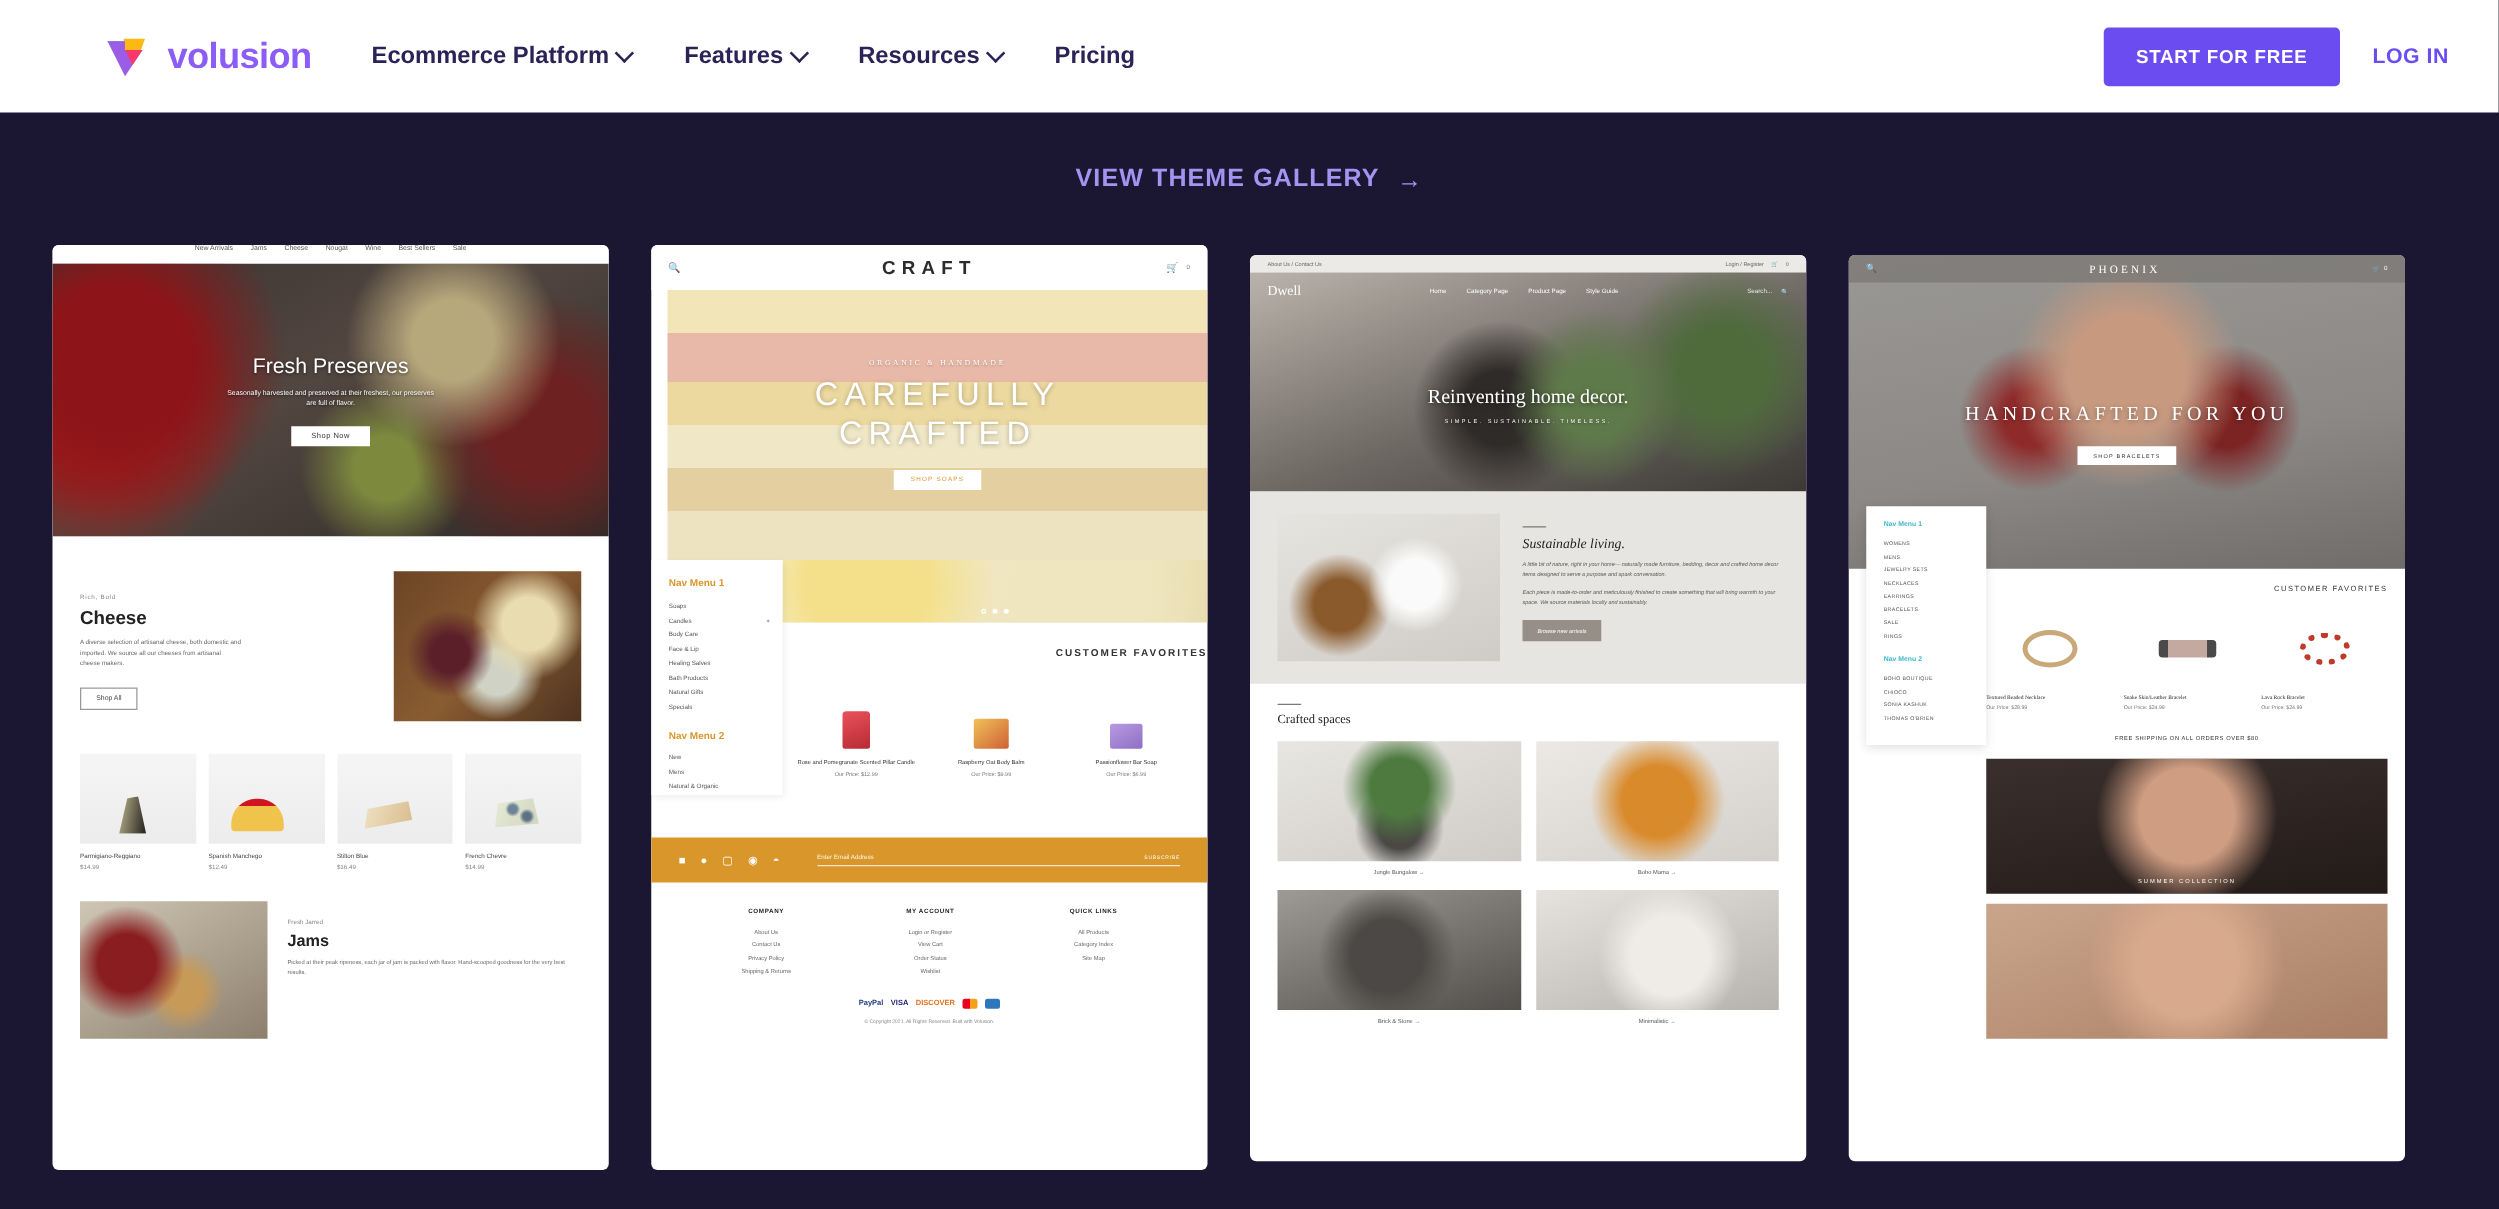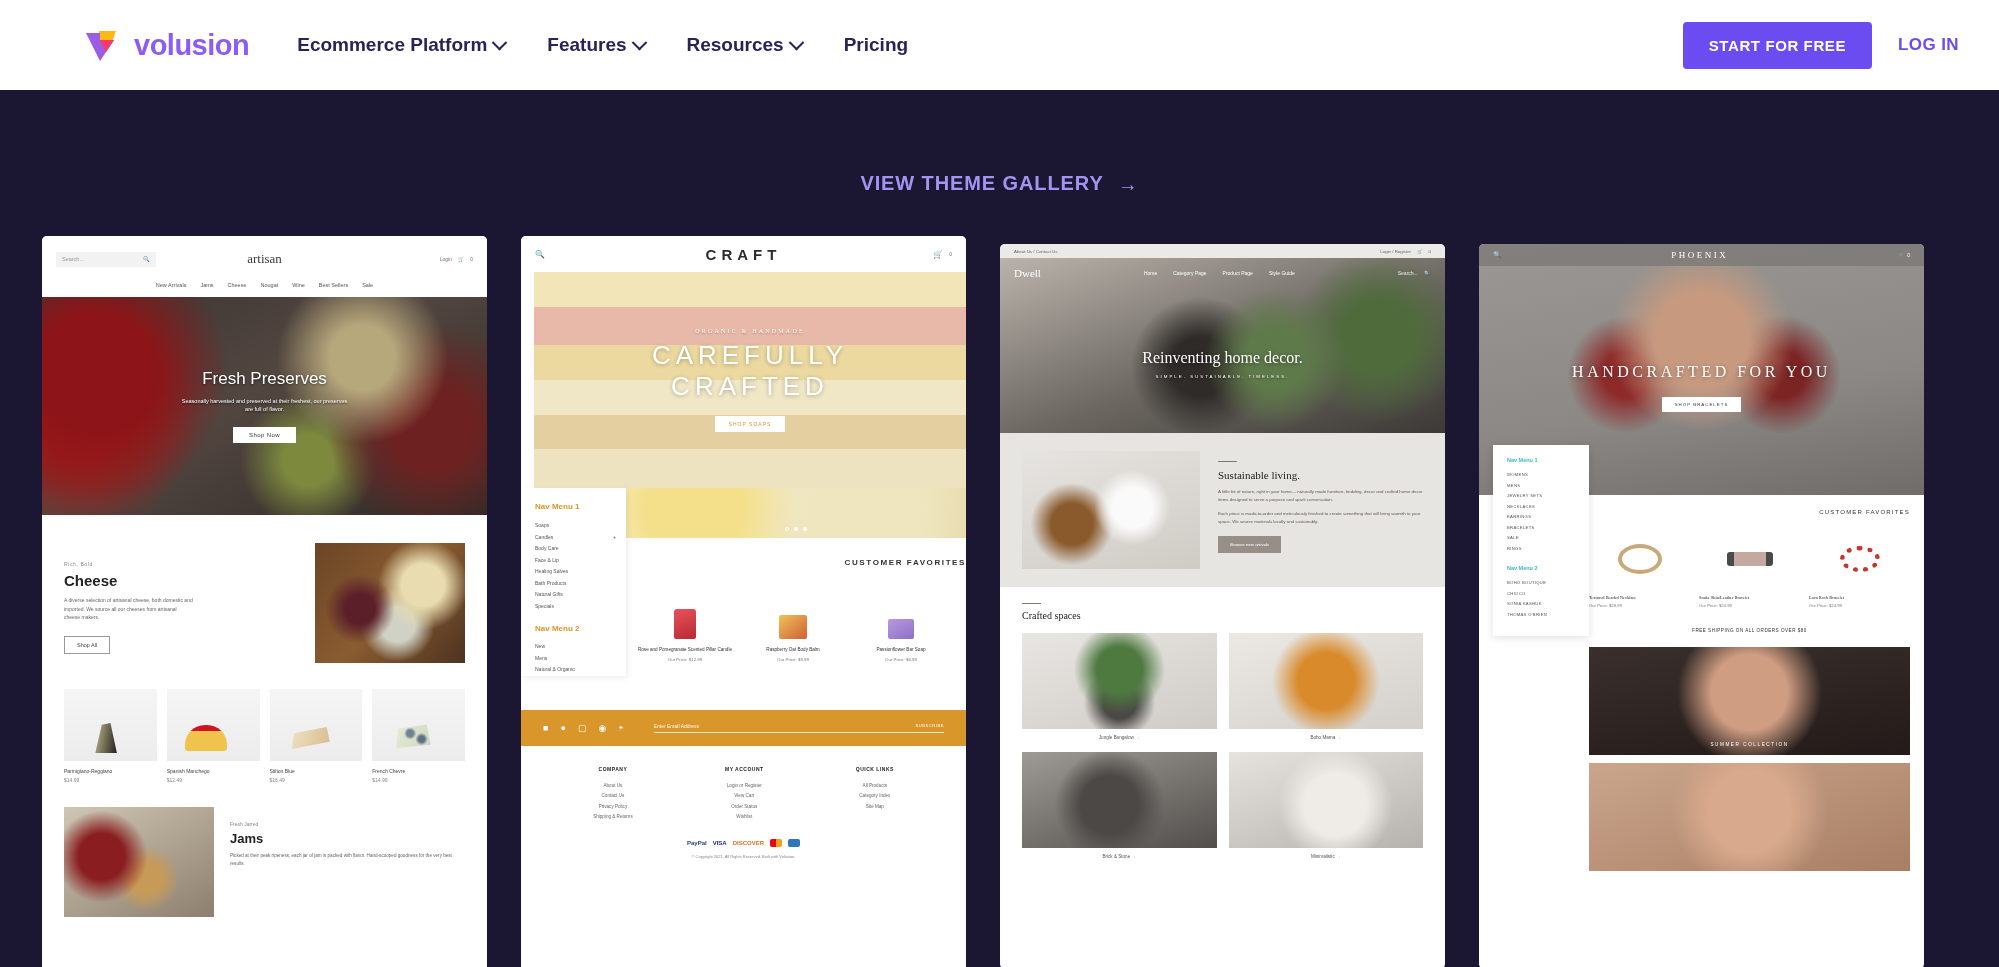--- a/index.html
+++ b/index.html
@@ -77,21 +77,20 @@
 
   
   .dark {
     background: #1b1632;
     height: 877px;
     position: relative;
   }
   .gallery-link {
     text-align: center;
     padding-top: 42px;
-    margin-top: 40px;
   }
   .gallery-link span {
     color: #A494F2;
     font-size: 20px;
     font-weight: 700;
     letter-spacing: 0.9px;
     cursor: pointer;
   }
   .arrow-r {
     display: inline-block;
@@ -331,32 +330,20 @@
 
 <div class="dark">
 
   <div class="gallery-link">
     <span>VIEW THEME GALLERY</span><span class="arrow-r">→</span>
   </div>
 
   <div class="cards">
 
     <div class="card t1">
-      <div class="mini-top">
-        <div class="mini-search">
-          <span>Search...</span>
-          <span>🔍</span>
-        </div>
-        <div class="mini-brand" style="font-size:13px;color:#3a3a3a;">artisan</div>
-        <div class="mini-acct">
-          <span>Login</span>
-          <span>🛒</span>
-          <span>0</span>
-        </div>
-      </div>
       <div class="mini-nav">
         <span>New Arrivals</span>
         <span>Jams</span>
         <span>Cheese</span>
         <span>Nougat</span>
         <span>Wine</span>
         <span>Best Sellers</span>
         <span>Sale</span>
       </div>
 
@@ -573,21 +560,21 @@
           </span>
         </div>
         <div class="hero-overlay" style="justify-content:center;padding-top:36px;">
           <div style="font-family:'Liberation Serif',serif;font-size:16px;text-shadow:0 1px 4px rgba(0,0,0,.55);">Reinventing home decor.</div>
           <div style="font-size:4.4px;letter-spacing:2px;margin-top:7px;text-shadow:0 1px 2px rgba(0,0,0,.6);">SIMPLE. SUSTAINABLE. TIMELESS.</div>
         </div>
       </div>
 
       <div style="background:#e7e5e1;display:flex;padding:18px 22px;gap:18px;">
         <div class="ph-chair" style="width:178px;height:118px;"></div>
-        <div style="flex:1;padding-top:10px;">
+        <div style="flex:1;padding-top:10px;font-style:italic;">
           <div class="fakeline" style="width:19px;background:#7d7a75;height:1.2px;margin-bottom:7px;"></div>
           <div style="font-family:'Liberation Serif',serif;font-size:11px;color:#222;">Sustainable living.</div>
           <div style="font-size:4.4px;line-height:1.8;color:#5d5a56;margin-top:7px;">A little bit of nature, right in your home— naturally made furniture, bedding, decor and crafted home decor items designed to serve a purpose and spark conversation.</div>
           <div style="font-size:4.4px;line-height:1.8;color:#5d5a56;margin-top:6px;">Each piece is made-to-order and meticulously finished to create something that will bring warmth to your space. We source materials locally and sustainably.</div>
           <div style="background:#968f87;color:#fff;font-size:4.4px;padding:6px 12px;display:inline-block;margin-top:10px;">Browse new arrivals</div>
         </div>
       </div>
 
       <div style="padding:16px 22px 0;">
         <div class="fakeline" style="width:19px;background:#7d7a75;height:1.2px;margin-bottom:6px;"></div>

